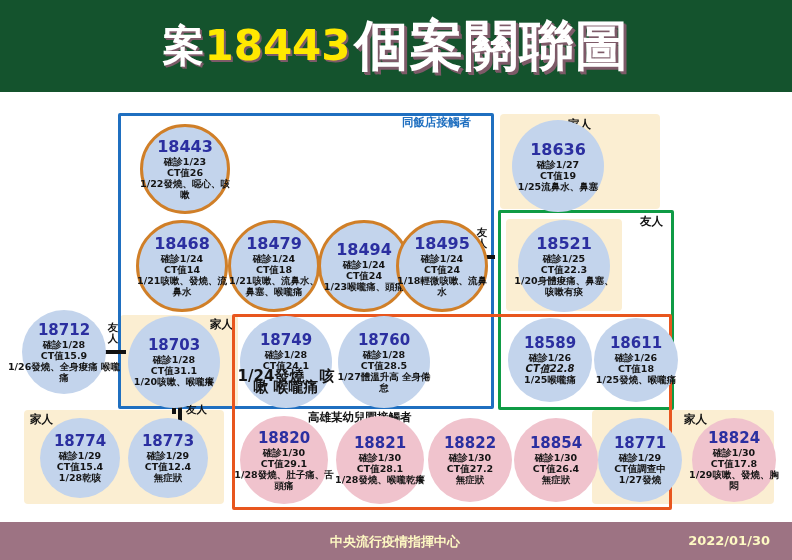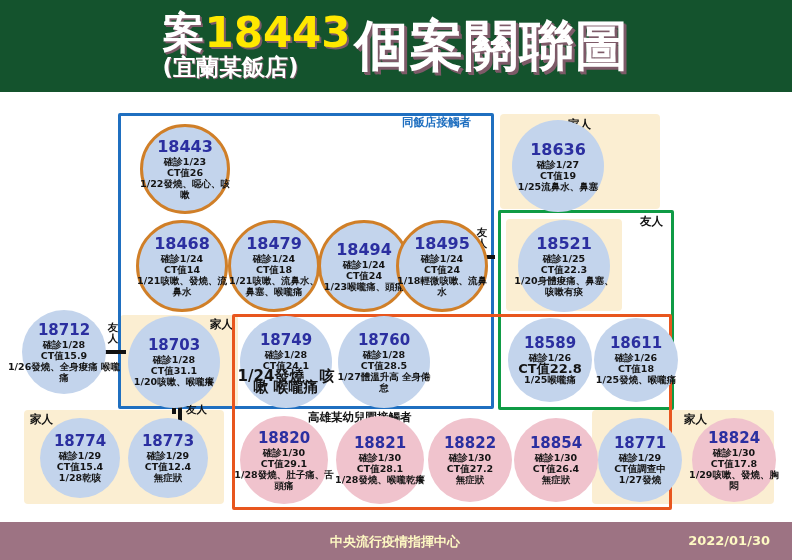--- a/index.html
+++ b/index.html
@@ -95,21 +95,20 @@
 </style>
 </head>
 <body>
 
 <div id="header">
   <div id="header-inner">
     <div id="title-left">
       <div id="title-line1">
         <span>案</span><span class="casenum">18443</span>
       </div>
-      <div id="title-line2">(宜蘭某飯店)</div>
     </div>
     <div id="title-right">個案關聯圖</div>
   </div>
 </div>
 
 <div id="legend">
   <div class="legend-bubble lg1">
     <span>案號</span>
     <span>確診日</span>
     <span>CT值</span>
@@ -208,21 +207,21 @@
   <div class="node blue" style="left:518px;top:128px;width:92px;height:92px;">
     <div class="cid" style="font-size:16px;line-height:18px;">18521</div>
     <div class="ln" style="font-size:9.5px;line-height:11px;">確診1/25</div>
     <div class="ln" style="font-size:9.5px;line-height:11px;">CT值22.3</div>
     <div class="ln" style="font-size:9.5px;line-height:11px;width:104px;">1/20身體痠痛、鼻塞、咳嗽有痰</div>
   </div>
 
   <div class="node blue" style="left:508px;top:226px;width:84px;height:84px;">
     <div class="cid" style="font-size:15px;line-height:17px;">18589</div>
     <div class="ln" style="font-size:9.5px;line-height:11px;">確診1/26</div>
-    <div class="ln" style="font-size:13px;line-height:11px;">CT值22.8</div>
+    <div class="ln" style="font-size:10px;line-height:11px;font-style:italic;">CT值22.8</div>
     <div class="ln" style="font-size:9.5px;line-height:11px;width:88px;">1/25喉嚨痛</div>
   </div>
 
   <div class="node blue" style="left:594px;top:226px;width:84px;height:84px;">
     <div class="cid" style="font-size:15px;line-height:17px;">18611</div>
     <div class="ln" style="font-size:9.5px;line-height:11px;">確診1/26</div>
     <div class="ln" style="font-size:9.5px;line-height:11px;">CT值18</div>
     <div class="ln" style="font-size:9.5px;line-height:11px;width:96px;">1/25發燒、喉嚨痛</div>
   </div>
 

